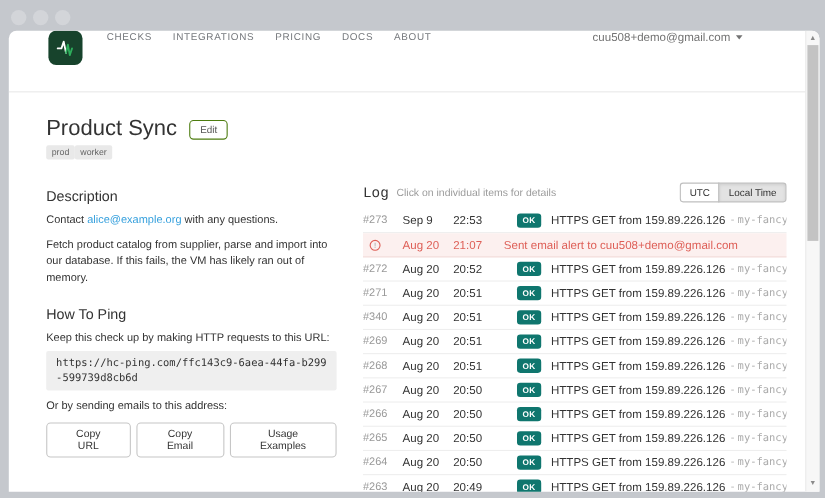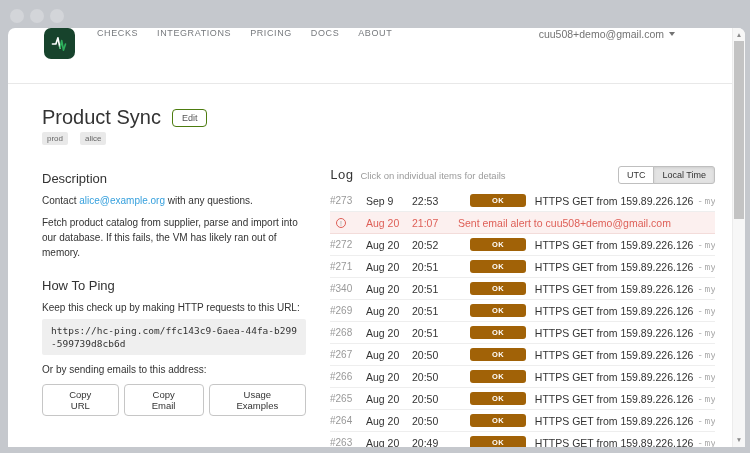--- a/index.html
+++ b/index.html
@@ -31,21 +31,21 @@
   
   .content { display:flex; padding:22px 30px 0 34px; }
   .left-col { width:264px; flex-shrink:0; margin-right:24px; }
   .right-col { flex:1; min-width:0; margin-top:60px; }
 
   .h1-row { display:flex; align-items:center; gap:11px; }
   h1 { font-size:20px; font-weight:400; color:#333; }
   .edit-btn { font-size:9px; color:#555; background:#fff; border:1px solid #4d7c0f;
               border-radius:4px; padding:3px 9px; cursor:pointer;
               font-family:"Liberation Sans", sans-serif; }
-  .tags { display:flex; gap:12px; margin-top:3px;text-align:right; }
+  .tags { display:flex; gap:0; margin-top:3px;text-align:right; }
   .tag { font-size:8px; color:#666; background:#e9e9e9; border-radius:2px; padding:2px 5px; }
 
   h2 { font-size:13px; font-weight:400; color:#333; }
   #desc-h { margin-top:26px; }
   .para { font-size:10px; line-height:15px; color:#333; margin-top:7px; }
   a.mail-link { color:#36a0dd; text-decoration:none; cursor:pointer; }
   #ping-h { margin-top:18px; }
   .code { margin-top:4px; background:#efefef; border-radius:2px; padding:5px 9px;
           font-family:"DejaVu Sans Mono", monospace; font-size:9.5px; line-height:13px;
           color:#333; word-break:break-all; }
@@ -64,22 +64,22 @@
   .tz-btn.utc { border-radius:3px 0 0 3px; }
   .tz-btn.local { border-radius:0 3px 3px 0; margin-left:-1px; background:#e3e3e3;
                   box-shadow:inset 0 1px 3px rgba(0,0,0,.1); }
   .log-table { margin-top:6px; }
   .log-row { height:22px; display:flex; align-items:center; border-bottom:1px solid #eeeeee;
              font-size:10.5px; color:#333; cursor:pointer; }
   .c-num { width:36px; font-size:10px; color:#999; display:flex; }
   .c-date { width:46px; }
   .c-time { width:40px; }
   .c-gap { width:18px; }
-  .ok-badge { background:#a16207; color:#fff; font-size:7.5px; font-weight:bold;
-              letter-spacing:.3px; padding:2px 22px; border-radius:3px; }
+  .ok-badge { background:#0f766e; color:#fff; font-size:7.5px; font-weight:bold;
+              letter-spacing:.3px; padding:2px 5px; border-radius:3px; }
   .c-event { margin-left:9px; white-space:nowrap; }
   .c-slug { margin-left:5px; flex:1; min-width:0; overflow:hidden; white-space:nowrap;
             color:#b9b9b9; font-size:10px; }
   .slug-mono { font-family:"DejaVu Sans Mono", monospace; font-size:9.5px; color:#ababab; }
   .row-alert { background:#fcf0ef; color:#de5f57; border-bottom-color:#f3dcda; }
   .alert-icon { width:10px; height:10px; border:1px solid #de5f57; border-radius:50%;
                 font-size:7px; line-height:9px; text-align:center; margin-left:6px; }
   .c-alert-text { margin-left:6px; white-space:nowrap; }
 
   
@@ -127,21 +127,21 @@
   <div class="content">
 
     <div class="left-col">
       <div class="h1-row">
         <h1>Product Sync</h1>
         <button class="edit-btn">Edit</button>
       </div>
       <div class="tags">
 
       <span class="tag">prod</span>
-          <span class="tag">alice</span>
+          <span class="tag">worker</span>
         </div>
 
       <h2 id="desc-h">Description</h2>
       <div class="para">
         <span>Contact </span><a class="mail-link">alice@example.org</a><span> with any questions.</span>
       </div>
       <div class="para">Fetch product catalog from supplier, parse and import into our database. If this fails, the VM has likely ran out of memory.</div>
 
       <h2 id="ping-h">How To Ping</h2>
       <div class="para">Keep this check up by making HTTP requests to this URL:</div>

